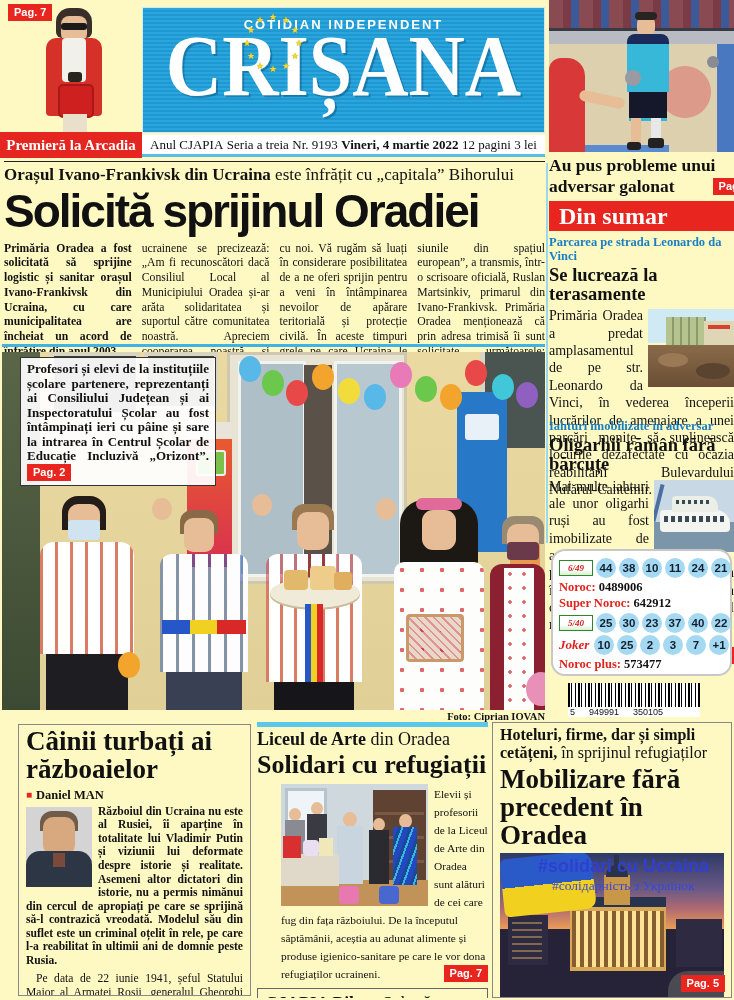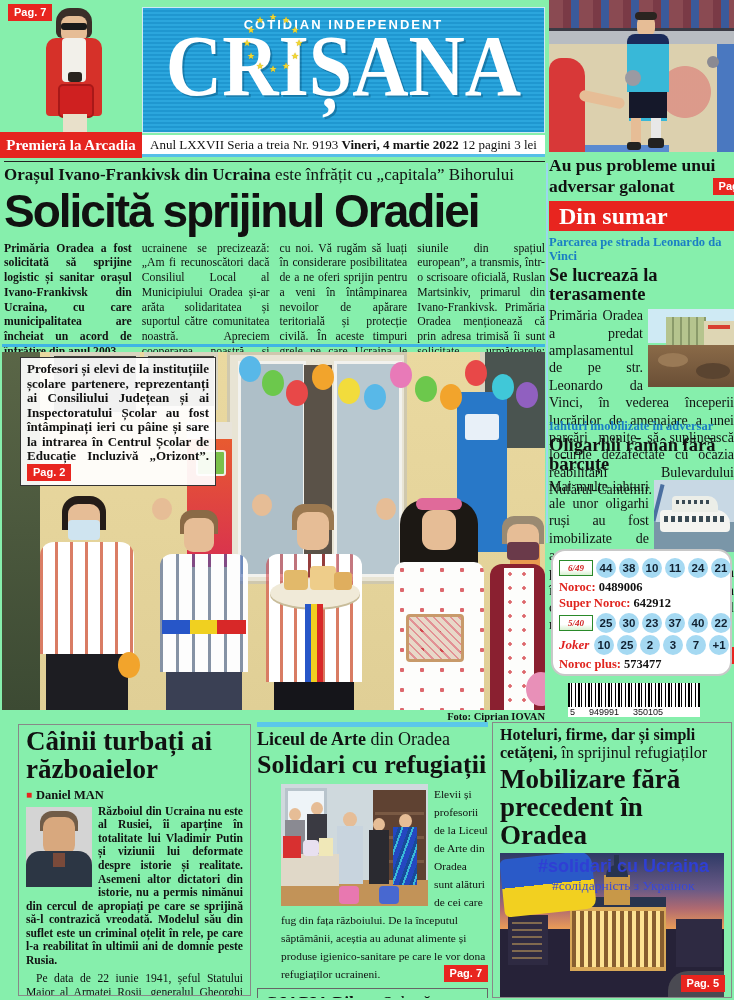--- a/index.html
+++ b/index.html
@@ -1,16 +1,16 @@
 <!DOCTYPE html>
 <html><head>
 <meta charset="utf-8">
 <style>
   html,body{margin:0;padding:0;background:#fff;}
-  #page{position:relative;width:734px;height:1000px;background:#86efac;overflow:hidden;
+  #page{position:relative;width:734px;height:1000px;background:#fef9c3;overflow:hidden;
         font-family:"Liberation Serif",serif;color:#111;}
   .abs{position:absolute;}
   .badge{display:inline-block;background:#e8251f;color:#fff;font-family:"Liberation Sans",sans-serif;
          font-weight:bold;font-size:11px;line-height:14px;padding:1px 6px 2px;white-space:nowrap;}
   .badge-row{text-align:right;margin-top:11px;}
   .kickblue{color:#1a7ec4;font-weight:bold;font-size:12.5px;line-height:1.1;}
   .jtext{text-align:justify;}
   
   #pag7{left:8px;top:4px;}
   #woman{left:30px;top:6px;width:88px;height:128px;}
@@ -137,21 +137,21 @@
     <span class="star" style="left:148px;top:43px;">★</span>
     <span class="star" style="left:139px;top:53px;">★</span>
     <span class="star" style="left:126px;top:56px;">★</span>
     <span class="star" style="left:113px;top:53px;">★</span>
     <span class="star" style="left:104px;top:43px;">★</span>
     <span class="star" style="left:100px;top:30px;">★</span>
     <span class="star" style="left:104px;top:17px;">★</span>
     <span class="star" style="left:113px;top:7px;">★</span>
   </div>
   <div id="dateline" class="abs">
-    <span>Anul LXXVII</span>
+    <span>Anul CJAPIA</span>
     <span>Seria a treia</span>
     <span>Nr. 9193</span>
     <span class="dl-bold">Vineri, 4 martie 2022</span>
     <span>12 pagini</span>
     <span>3 lei</span>
   </div>
 
   <div id="lead" class="abs">
     <div class="kicker">
       <b>Orașul Ivano-Frankivsk din Ucraina</b><span> este înfrățit cu „capitala” Bihorului</span>

